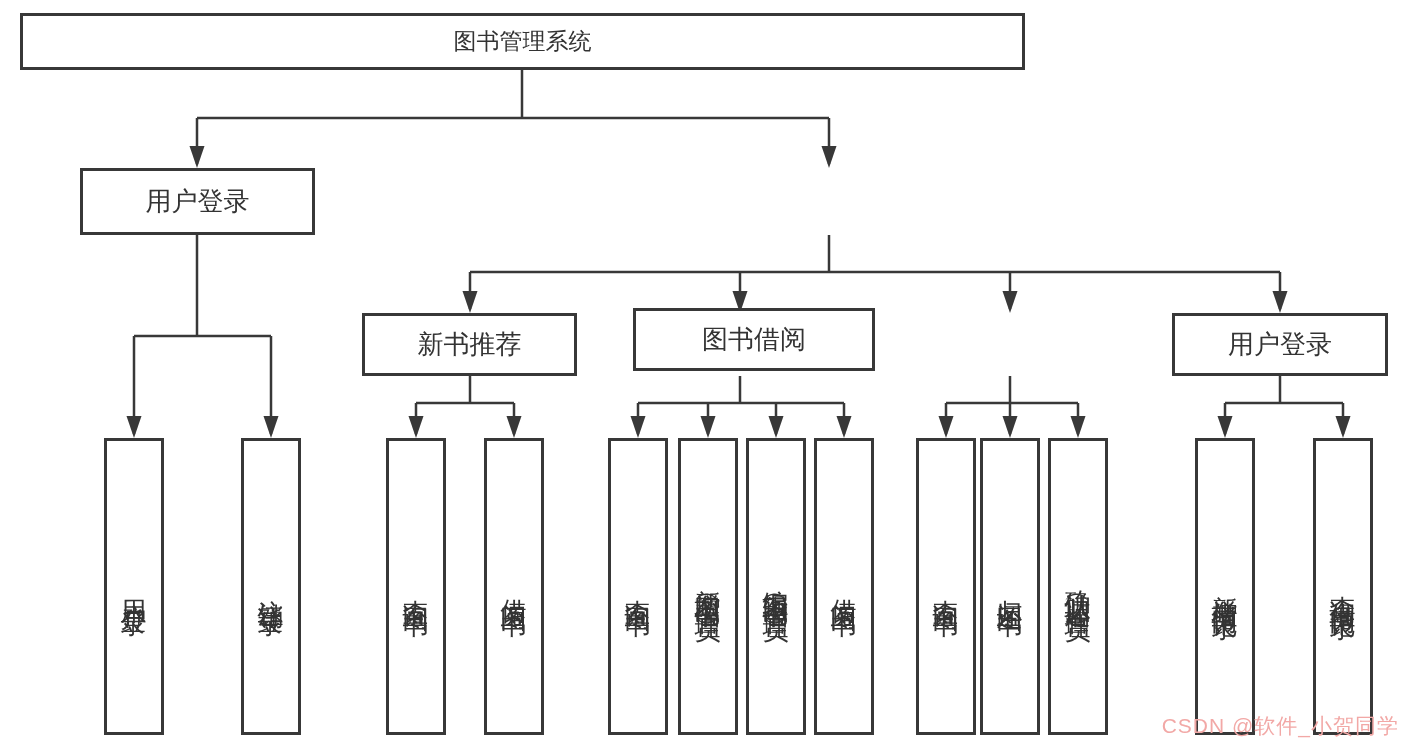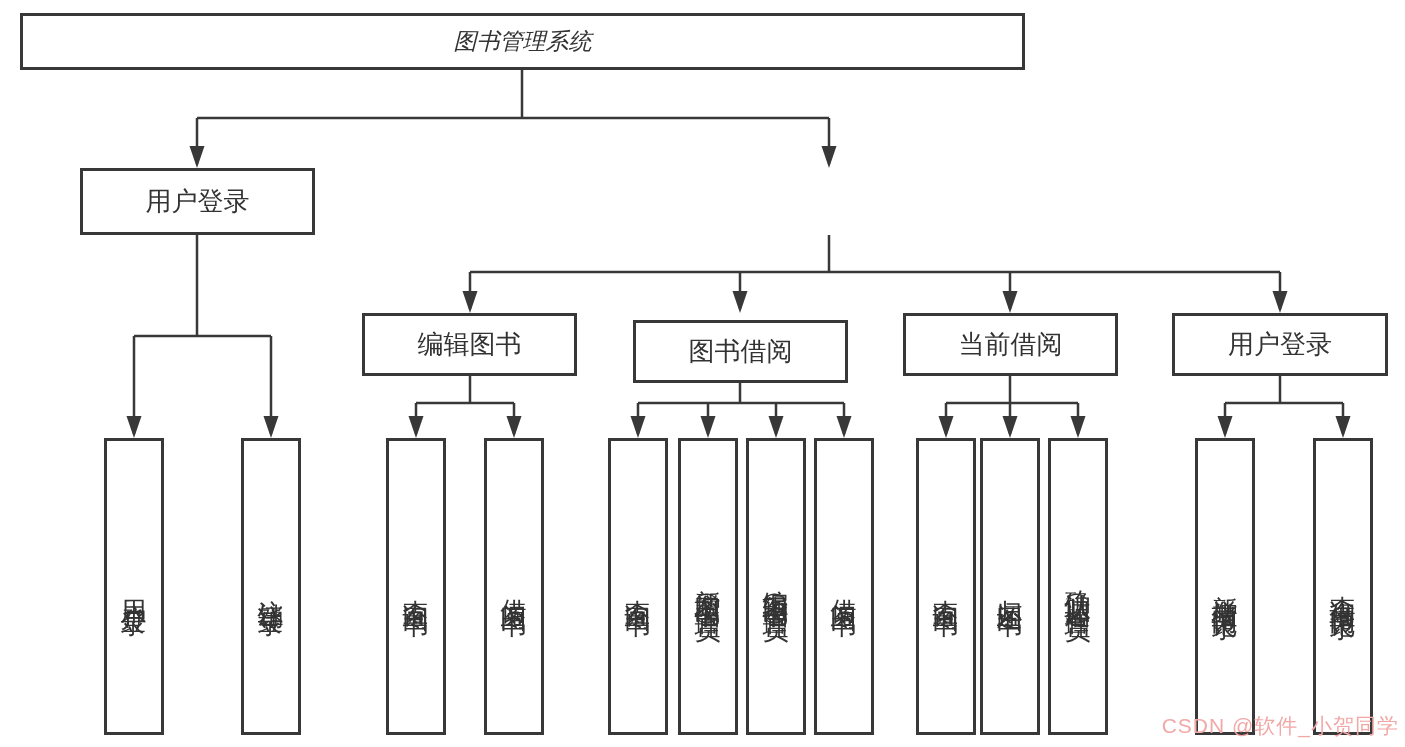--- a/index.html
+++ b/index.html
@@ -15,21 +15,21 @@
   .connectors path{stroke:#383838;stroke-width:2.5;fill:none;}
   .connectors polygon{fill:#383838;stroke:none;}
   .box{
     position:absolute;
     box-sizing:border-box;
     background:#ffffff;
     border:3px solid #383838;
     display:flex;align-items:center;justify-content:center;
     text-align:center;
   }
-  .box.root{font-size:23px;font-style:italic;}
+  .box.root{font-size:23px;}
   .box.mid{font-size:26px;}
   .box.leaf{font-size:26px;}
   .leaf .vtext{
     writing-mode:vertical-rl;
     text-orientation:mixed;
     letter-spacing:4px;
     line-height:1;
     white-space:nowrap;
   }
   .watermark{
@@ -85,27 +85,24 @@
 
   <div class="box root" style="left:20px;top:13px;width:1005px;height:57px">
     <span>图书管理系统</span>
   </div>
 
   <div class="box mid" style="left:80px;top:168px;width:235px;height:67px">
     <span>用户登录</span>
   </div>
 
   <div class="box mid" style="left:362px;top:313px;width:215px;height:63px">
-    <span>编辑图书</span>
+    <span>新书推荐</span>
   </div>
-  <div class="box mid" style="left:633px;top:320px;width:215px;height:63px">
+  <div class="box mid" style="left:633px;top:308px;width:242px;height:63px">
     <span>图书借阅</span>
-  </div>
-  <div class="box mid" style="left:903px;top:313px;width:215px;height:63px">
-    <span>当前借阅</span>
   </div>
   <div class="box mid" style="left:1172px;top:313px;width:216px;height:63px">
     <span>用户登录</span>
   </div>
 
   <div class="box leaf" style="left:104px;top:438px;width:60px;height:297px">
     <span class="vtext">用户登录</span>
   </div>
   <div class="box leaf" style="left:241px;top:438px;width:60px;height:297px">
     <span class="vtext">注销登录</span>

